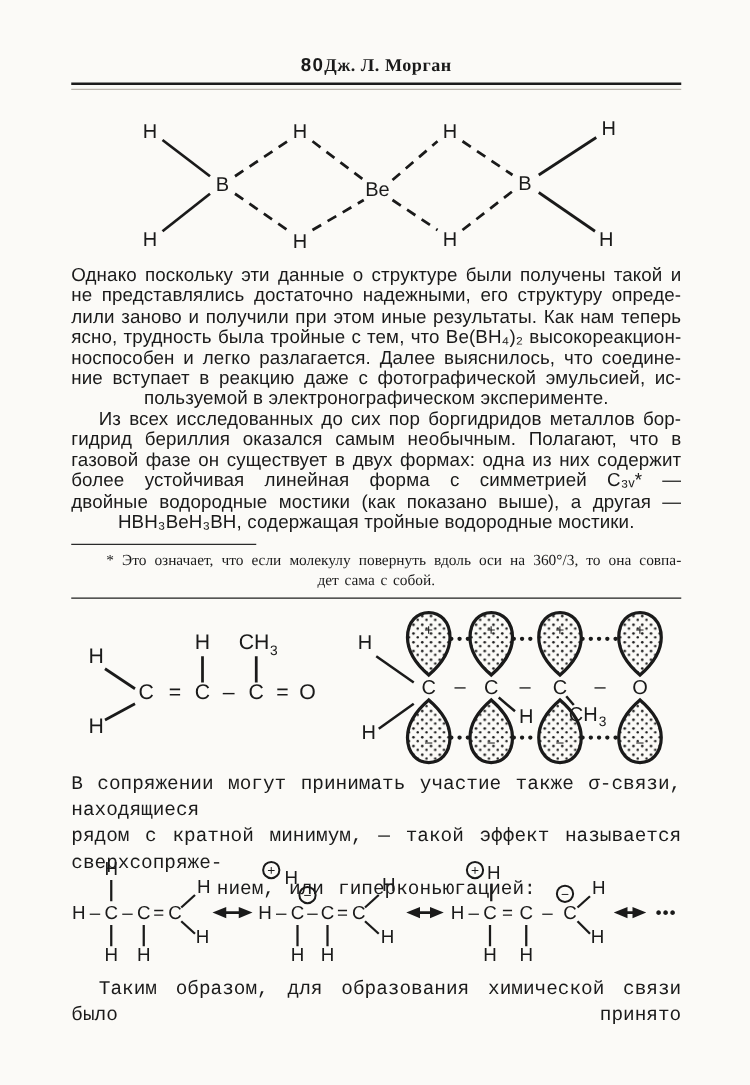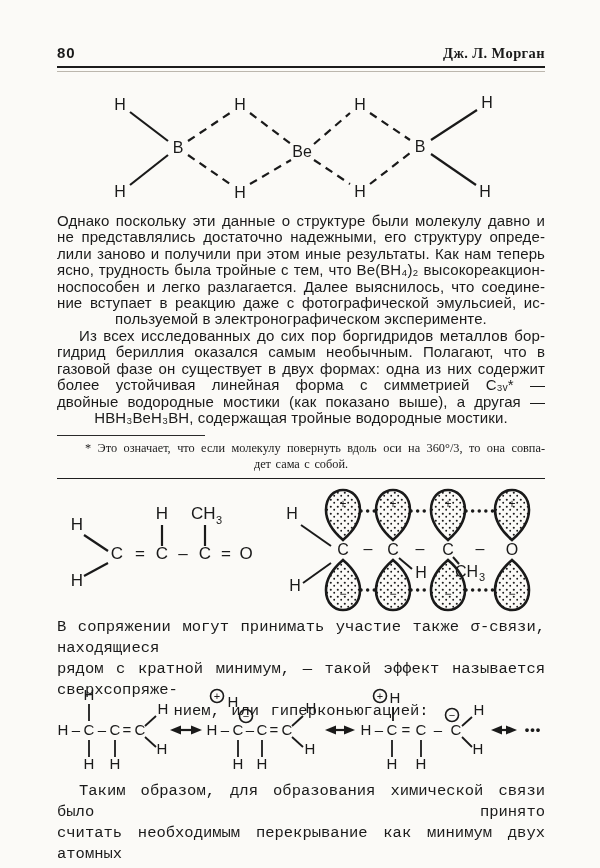--- a/index.html
+++ b/index.html
@@ -1,17 +1,17 @@
 <!DOCTYPE html>
 <html><head>
 <meta charset="utf-8">
 <style>
   html,body{margin:0;padding:0;background:#e8e6e1}
   .page{position:relative;width:600px;height:868px;margin:0 auto;background:#fbfaf7;color:#1a1a1a;overflow:hidden}
-  .hdr{position:absolute;left:57px;top:44px;width:488px;display:flex;justify-content:space-between;align-items:baseline}
+  .hdr{position:absolute;left:57px;top:44px;width:488px;display:flex;justify-content:center;align-items:baseline}
   .pageno{font:700 15px "Liberation Sans","DejaVu Sans",sans-serif;letter-spacing:1px}
   .author{font:700 14.5px "Liberation Serif","DejaVu Serif",serif;letter-spacing:.4px}
   .rule{position:absolute;left:57px;width:488px;border-top:2px solid #1c1c1c;top:66px}
   .rule-faint{position:absolute;left:57px;width:488px;border-top:1px solid #bcb7ae;top:71px}
   .para{position:absolute;left:57px;width:488px}
   .sans{font-family:"Liberation Sans","DejaVu Sans",sans-serif;font-size:15px;line-height:16.4px;letter-spacing:.1px}
   .serif{font-family:Liberation Mono, monospace;font-size:15.5px;line-height:21px;word-spacing:2px}
   .fnote{font-family:Liberation Serif, serif;font-size:12.3px;line-height:15.6px;word-spacing:1.5px}
   .ln{text-align:justify;text-align-last:justify}
   .ln-end{text-align:center}
@@ -63,21 +63,21 @@
       <text x="302" y="72">Be</text>
       <text x="420" y="67">B</text>
       <text x="120" y="112">H</text>
       <text x="240" y="113">H</text>
       <text x="360" y="112">H</text>
       <text x="485" y="112">H</text>
     </g>
   </svg>
 
   <div class="para sans" style="top:213px">
-    <div class="ln">Однако поскольку эти данные о структуре были молекулу давно и</div>
+    <div class="ln">Однако поскольку эти данные о структуре были получены такой и</div>
     <div class="ln">не представлялись достаточно надежными, его структуру опреде-</div>
     <div class="ln">лили заново и получили при этом иные результаты. Как нам теперь</div>
     <div class="ln">ясно, трудность была тройные с тем, что Be(BH₄)₂ высокореакцион-</div>
     <div class="ln">носпособен и легко разлагается. Далее выяснилось, что соедине-</div>
     <div class="ln">ние вступает в реакцию даже с фотографической эмульсией, ис-</div>
     <div class="ln-end">пользуемой в электронографическом эксперименте.</div>
   </div>
 
   <div class="para sans" style="top:328px">
     <div class="ln ind">Из всех исследованных до сих пор боргидридов металлов бор-</div>
@@ -281,16 +281,15 @@
     <g fill="#1a1a1a">
       <line x1="444" y1="43" x2="454" y2="43" stroke="#1a1a1a" stroke-width="2.2"></line>
       <polygon points="436,43 447,38.5 447,47.5"></polygon>
       <polygon points="462,43 451,38.5 451,47.5"></polygon>
     </g>
     <text x="478" y="47" font-size="13" font-weight="bold" letter-spacing="1" text-anchor="middle">•••</text>
   </svg>
 
   <div class="para serif" style="top:781px">
     <div class="ln ind">Таким образом, для образования химической связи было принято</div>
-    <div class="ln">считать необходимым перекрывание как минимум двух атомных</div>
   </div>
 
 </div>
 
 </body></html>

